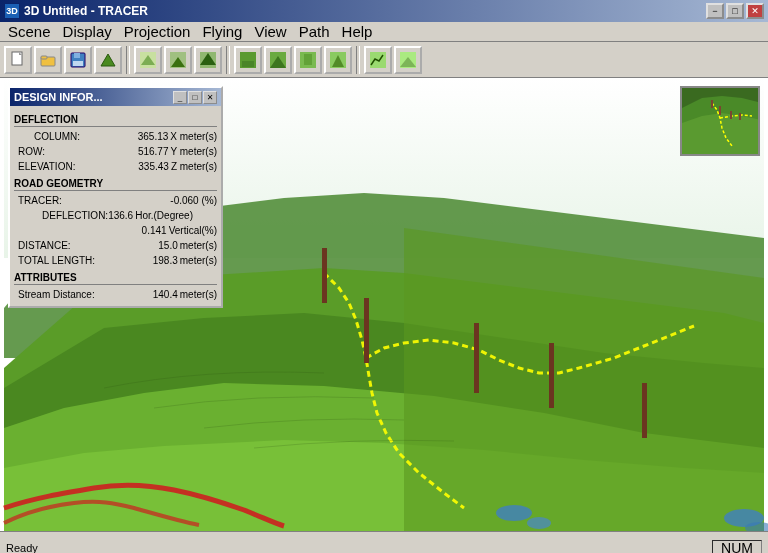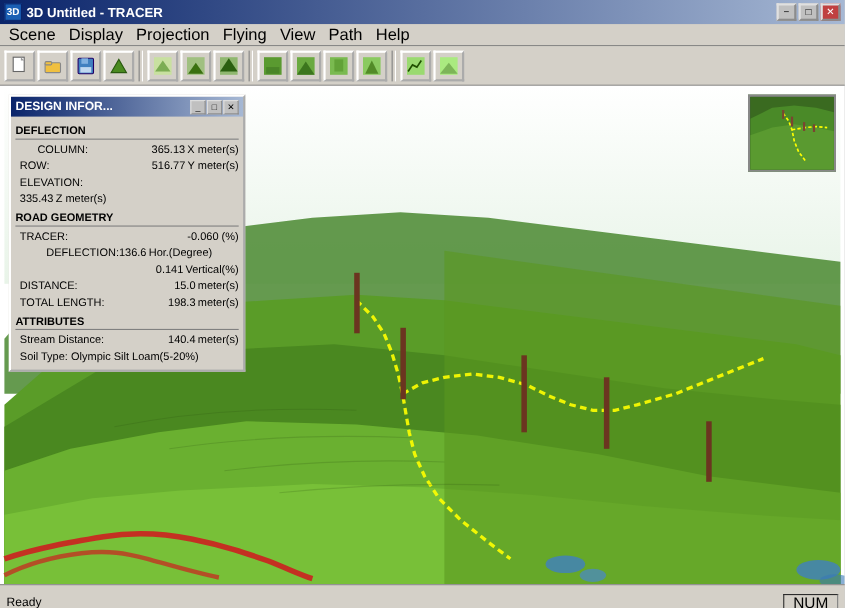--- a/index.html
+++ b/index.html
@@ -390,21 +390,21 @@
           <span>
             <span>365.13</span><span style="margin-left:2px;">X  meter(s)</span>
           </span>
         </div>
         <div style="display:flex; justify-content:space-between; line-height:15px; padding-left:4px;">
           <span>ROW:</span>
           <span>
             <span>516.77</span><span style="margin-left:2px;">Y  meter(s)</span>
           </span>
         </div>
-        <div style="display:flex; justify-content:space-between; line-height:15px; padding-left:4px;flex-direction:column;">
+        <div style="display:flex; justify-content:space-between; line-height:15px; padding-left:4px;">
           <span>ELEVATION:</span>
           <span>
             <span>335.43</span><span style="margin-left:2px;">Z  meter(s)</span>
           </span>
         </div>
 
         <div class="section-header">ROAD GEOMETRY</div>
 
         <div style="display:flex; justify-content:space-between; line-height:15px; padding-left:4px;">
           <span>TRACER:</span>
@@ -434,24 +434,20 @@
           </span>
         </div>
 
         <div class="section-header">ATTRIBUTES</div>
 
         <div style="display:flex; justify-content:space-between; line-height:15px; padding-left:4px;">
           <span>Stream Distance:</span>
           <span>
             <span>140.4</span><span style="margin-left:2px;">meter(s)</span>
           </span>
-        </div>
-        <div style="line-height:15px; padding-left:4px;">
-          <span>Soil Type:</span>
-          <span>Olympic Silt Loam(5-20%)</span>
         </div>
       </div>
     </div>
 
   </div>
 </div>
 
 <div class="status-bar">
   <span class="status-text">Ready</span>
   <div class="status-num">NUM</div>

